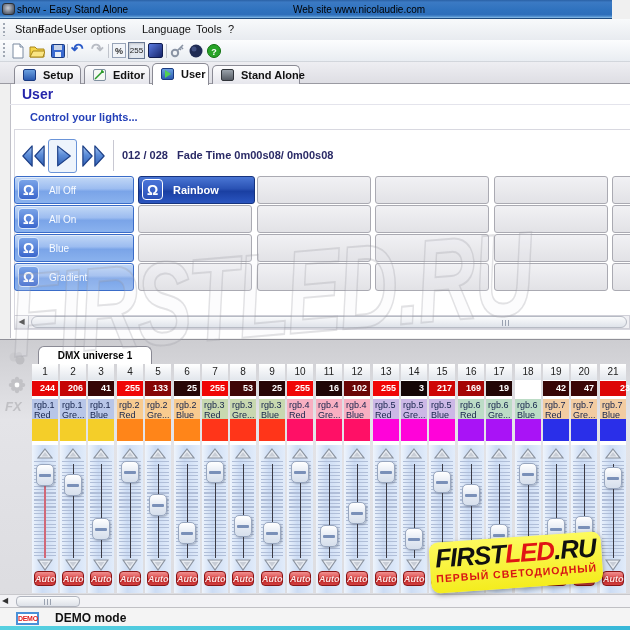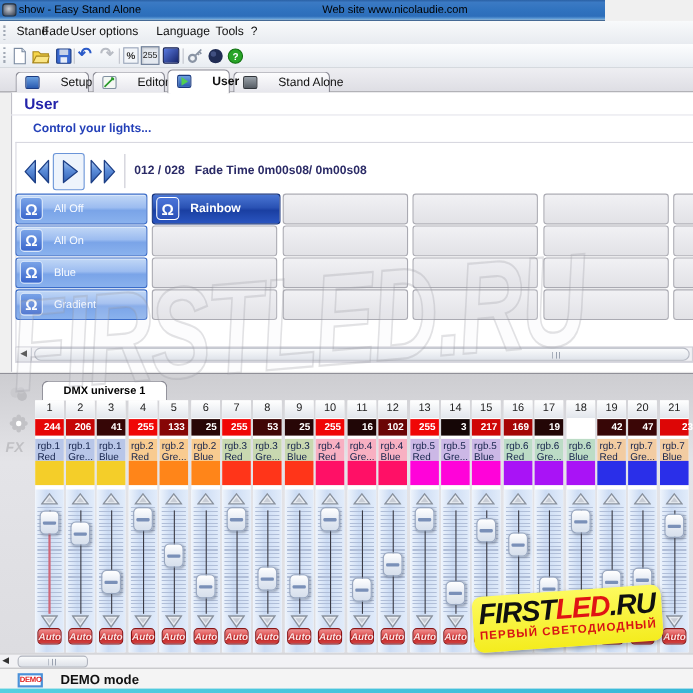--- a/index.html
+++ b/index.html
@@ -1,18 +1,18 @@
 <!DOCTYPE html>
 <html><head><meta charset="utf-8">
 <style>
 * { margin:0; padding:0; box-sizing:border-box; }
 html,body { width:630px; height:630px; overflow:hidden; font-family:"Liberation Sans", sans-serif; background:#f0f0f0; position:relative; }
 
 
-#title { position:absolute; left:0; top:0; width:550px; height:19px;
+#title { position:absolute; left:0; top:0; width:612px; height:19px;
   background:linear-gradient(#2a60a4 0%,#3b7ac4 12%,#2f72be 55%,#2d6eba 82%,#5795d2 93%,#8fc0e8 100%);
   border-bottom:1px solid #1c4a7e; color:#000; font-size:10px; }
 #title .txt { position:absolute; top:4px; white-space:nowrap; }
 #ticon { position:absolute; left:2px; top:3px; width:13px; height:12px;
   background:radial-gradient(circle at 5px 4px,#c8ccd4,#6a7280 60%,#343a46); border-radius:3px; border:1px solid #2a3038; }
 
 
 #menu { position:absolute; left:0; top:19px; width:630px; height:21px;
   background:linear-gradient(#f8fafb,#e8ebf0); font-size:11px; color:#111; }
 #menu span { position:absolute; top:4px; }
@@ -24,21 +24,21 @@
   background:linear-gradient(#fcfdfe,#e9edf2); border-bottom:1px solid #d2d6dc; }
 #tools .ic { position:absolute; top:3px; }
 .tsep { position:absolute; top:4px; width:1px; height:14px; background:#c0c4cc; }
 
 
 #tabrow { position:absolute; left:0; top:62px; width:630px; height:22px;
   background:linear-gradient(#eeeef2,#dedee4); border-bottom:1px solid #9a9aa2; }
 .tab { position:absolute; top:3px; height:19px; border:1px solid #8a8a94; border-bottom:none;
   border-radius:5px 5px 0 0; background:linear-gradient(#fdfdfe,#e6e6ec); font-size:11px; color:#111; }
 .tab .ti { position:absolute; left:8px; top:3px; width:13px; height:12px; border-radius:2px; }
-.tab .tt { position:absolute; left:40px; top:3px; white-space:nowrap; }
+.tab .tt { position:absolute; left:28px; top:3px; white-space:nowrap;font-weight:bold; }
 .tab.sel { top:1px; height:22px; background:#fff; font-weight:bold; z-index:3; }
 .tab.sel .ti { top:4px; }
 .tab.sel .tt { top:4px; }
 
 
 #page { position:absolute; left:10px; top:84px; width:620px; height:254px; background:#fff;
   border-left:1px solid #c0c0c8; }
 #uhead { position:absolute; left:22px; top:86px; font-size:14px; font-weight:bold; color:#2424aa; }
 #uline { position:absolute; left:10px; top:104px; width:620px; height:1px; background:#e4e4ec; }
 #usub { position:absolute; left:30px; top:111px; font-size:11px; font-weight:bold; color:#2440b8; }

